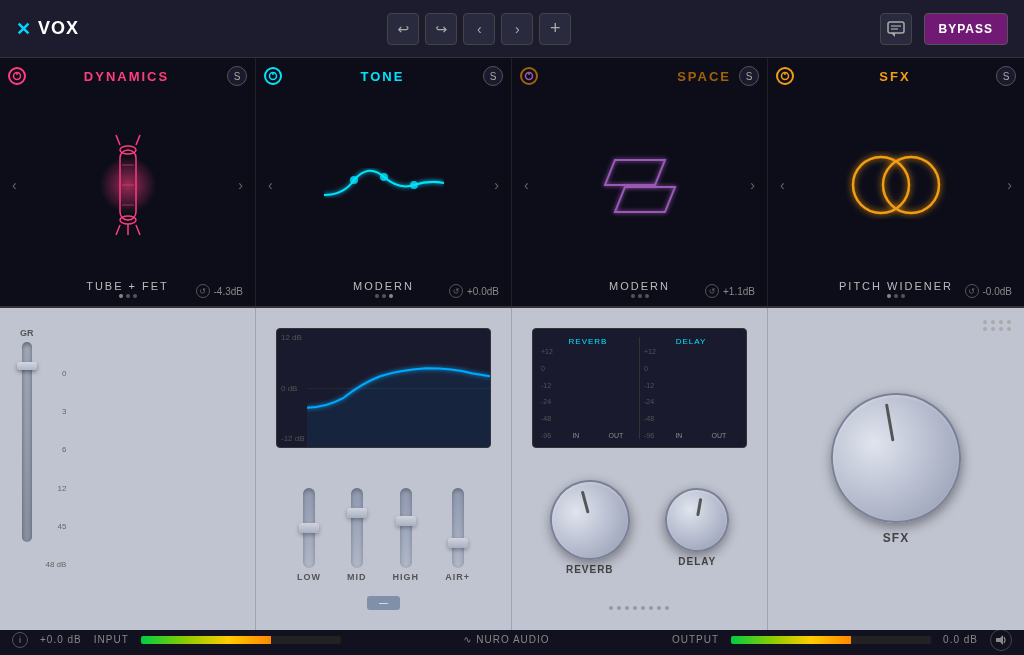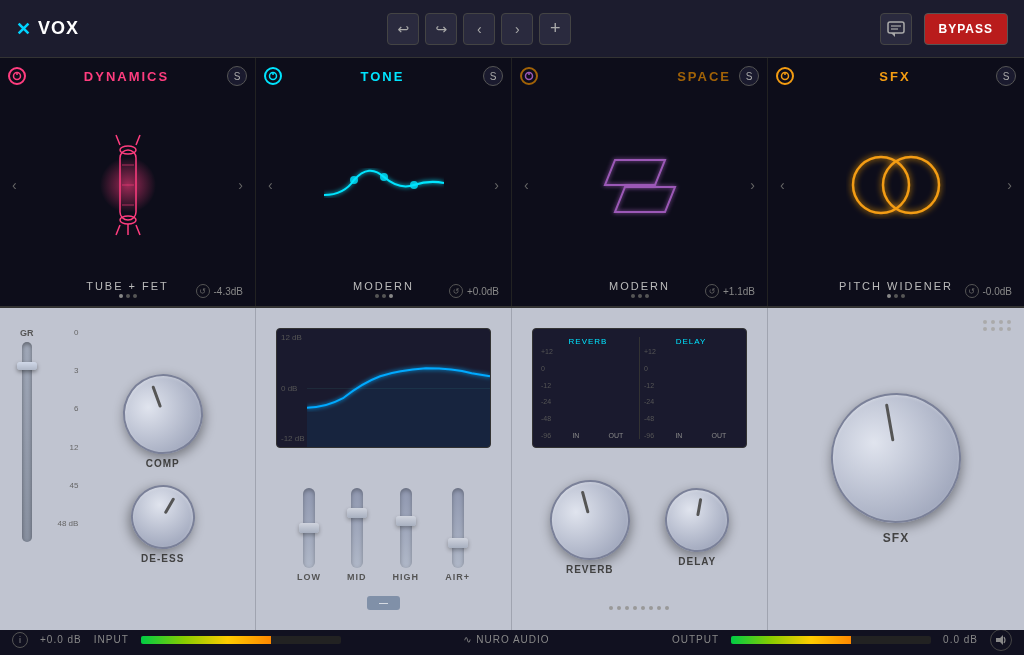--- a/index.html
+++ b/index.html
@@ -74,21 +74,21 @@
       color: #aaa;
       width: 32px;
       height: 32px;
       display: flex;
       align-items: center;
       justify-content: center;
       cursor: pointer;
       font-size: 18px;
     }
     .bypass-btn {
-      background: #b91c1c;
+      background: #701a75;
       border: 1px solid #555;
       border-radius: 4px;
       color: #fff;
       font-size: 12px;
       font-weight: bold;
       padding: 0 14px;
       height: 32px;
       display: flex;
       align-items: center;
       cursor: pointer;
@@ -255,23 +255,23 @@
     .dynamics-controls {
       display: flex;
       gap: 10px;
       align-items: flex-start;
       width: 100%;
       height: 100%;
       padding: 8px;
     }
     .fader-group {
       display: flex;
-      gap: 22px;
+      gap: 10px;
       height: 100%;
-      align-items: flex-start;
+      align-items: center;
     }
     .fader-track {
       display: flex;
       flex-direction: column;
       align-items: center;
       height: 100%;
     }
     .fader-label {
       font-size: 9px;
       color: #555;
@@ -735,30 +735,20 @@
         <div class="scale-nums">
           <span>0</span>
           <span>3</span>
           <span>6</span>
           <span>12</span>
           <span>45</span>
           <span>48 dB</span>
         </div>
       </div>
 
-      <div class="knob-group">
-        <div class="knob-container">
-          <div class="knob knob-large" style="transform: rotate(-20deg);"></div>
-          <div class="knob-label">COMP</div>
-        </div>
-        <div class="knob-container">
-          <div class="knob knob-medium" style="transform: rotate(30deg);"></div>
-          <div class="knob-label">DE-ESS</div>
-        </div>
-      </div>
     </div>
   </div>
 
   <div class="control-panel">
     <div class="tone-controls">
 
       <div class="eq-display">
         <div style="position:absolute;left:4px;top:4px;font-size:8px;color:#555;">12 dB</div>
         <div style="position:absolute;left:4px;top:50%;transform:translateY(-50%);font-size:8px;color:#555;">0 dB</div>
         <div style="position:absolute;left:4px;bottom:4px;font-size:8px;color:#555;">-12 dB</div>

